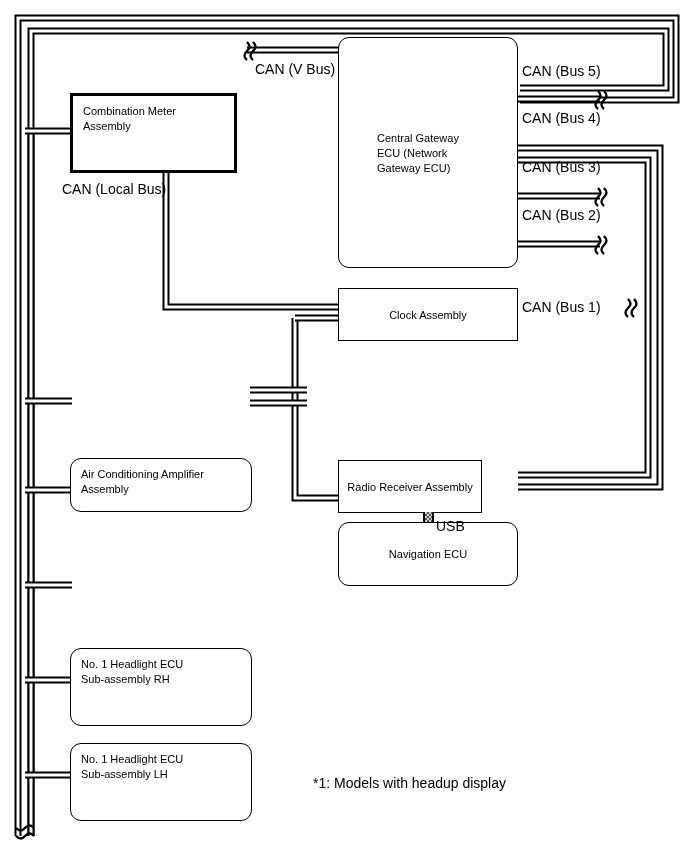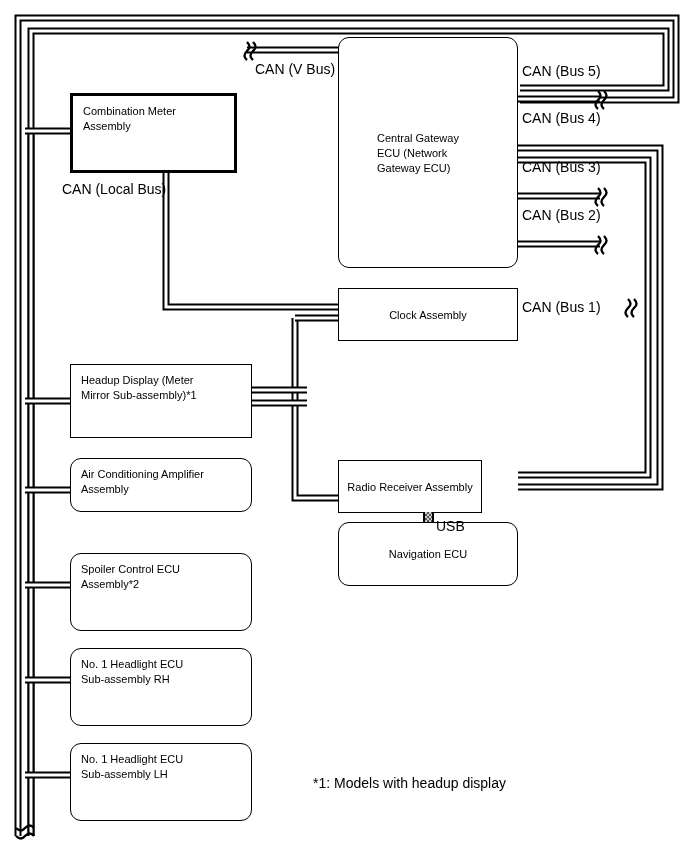--- a/index.html
+++ b/index.html
@@ -164,34 +164,26 @@
   <div class="box rounded cgw" style="left:338px;top:37px;width:180px;height:231px;">
     <div class="lbl">Central Gateway
 ECU (Network
 Gateway ECU)</div>
   </div>
 
   <div class="box center" style="left:338px;top:288px;width:180px;height:53px;">
     <div class="lbl">Clock Assembly</div>
   </div>
 
-  <div class="box" style="left:70px;top:364px;width:182px;height:74px;">
-    <div class="lbl">Headup Display (Meter
-Mirror Sub-assembly)*1</div>
-  </div>
 
   <div class="box rounded" style="left:70px;top:458px;width:182px;height:54px;">
     <div class="lbl">Air Conditioning Amplifier
 Assembly</div>
   </div>
 
-  <div class="box rounded" style="left:70px;top:553px;width:182px;height:78px;">
-    <div class="lbl">Spoiler Control ECU
-Assembly*2</div>
-  </div>
 
   <div class="box rounded" style="left:70px;top:648px;width:182px;height:78px;">
     <div class="lbl">No. 1 Headlight ECU
 Sub-assembly RH</div>
   </div>
 
   <div class="box rounded" style="left:70px;top:743px;width:182px;height:78px;">
     <div class="lbl">No. 1 Headlight ECU
 Sub-assembly LH</div>
   </div>

